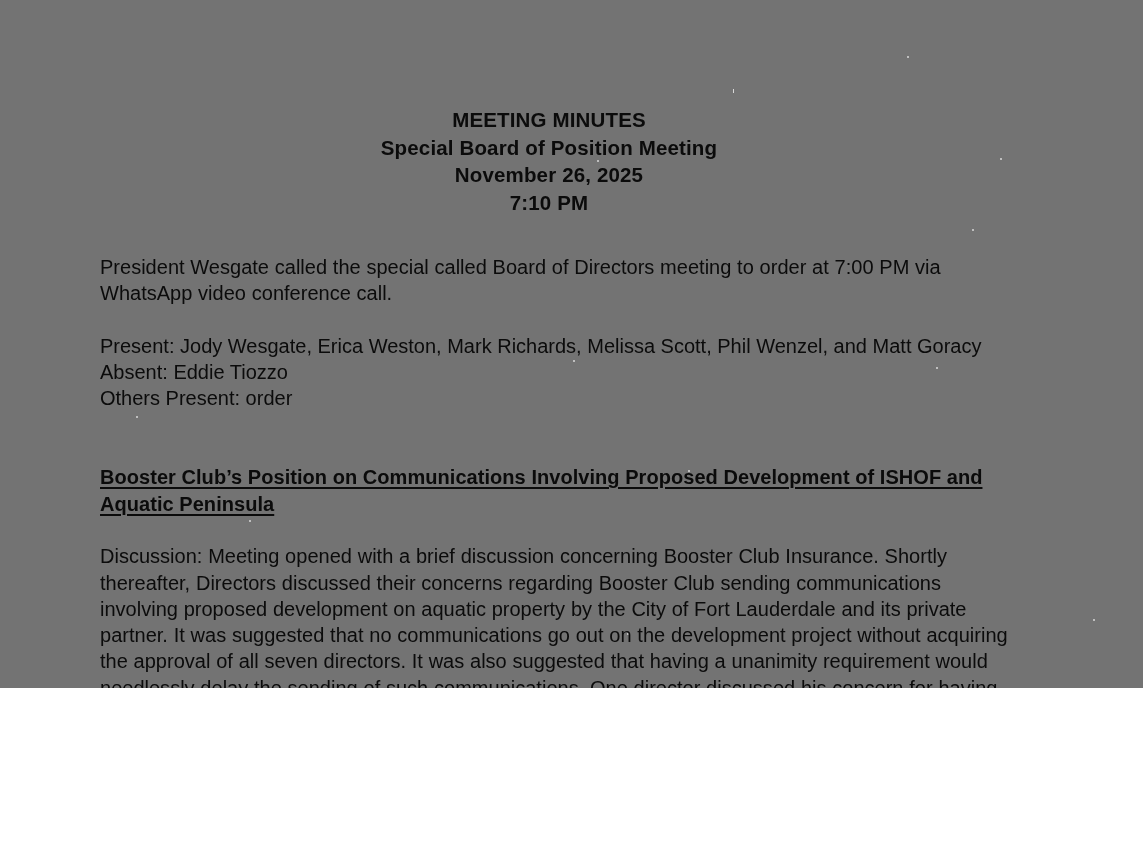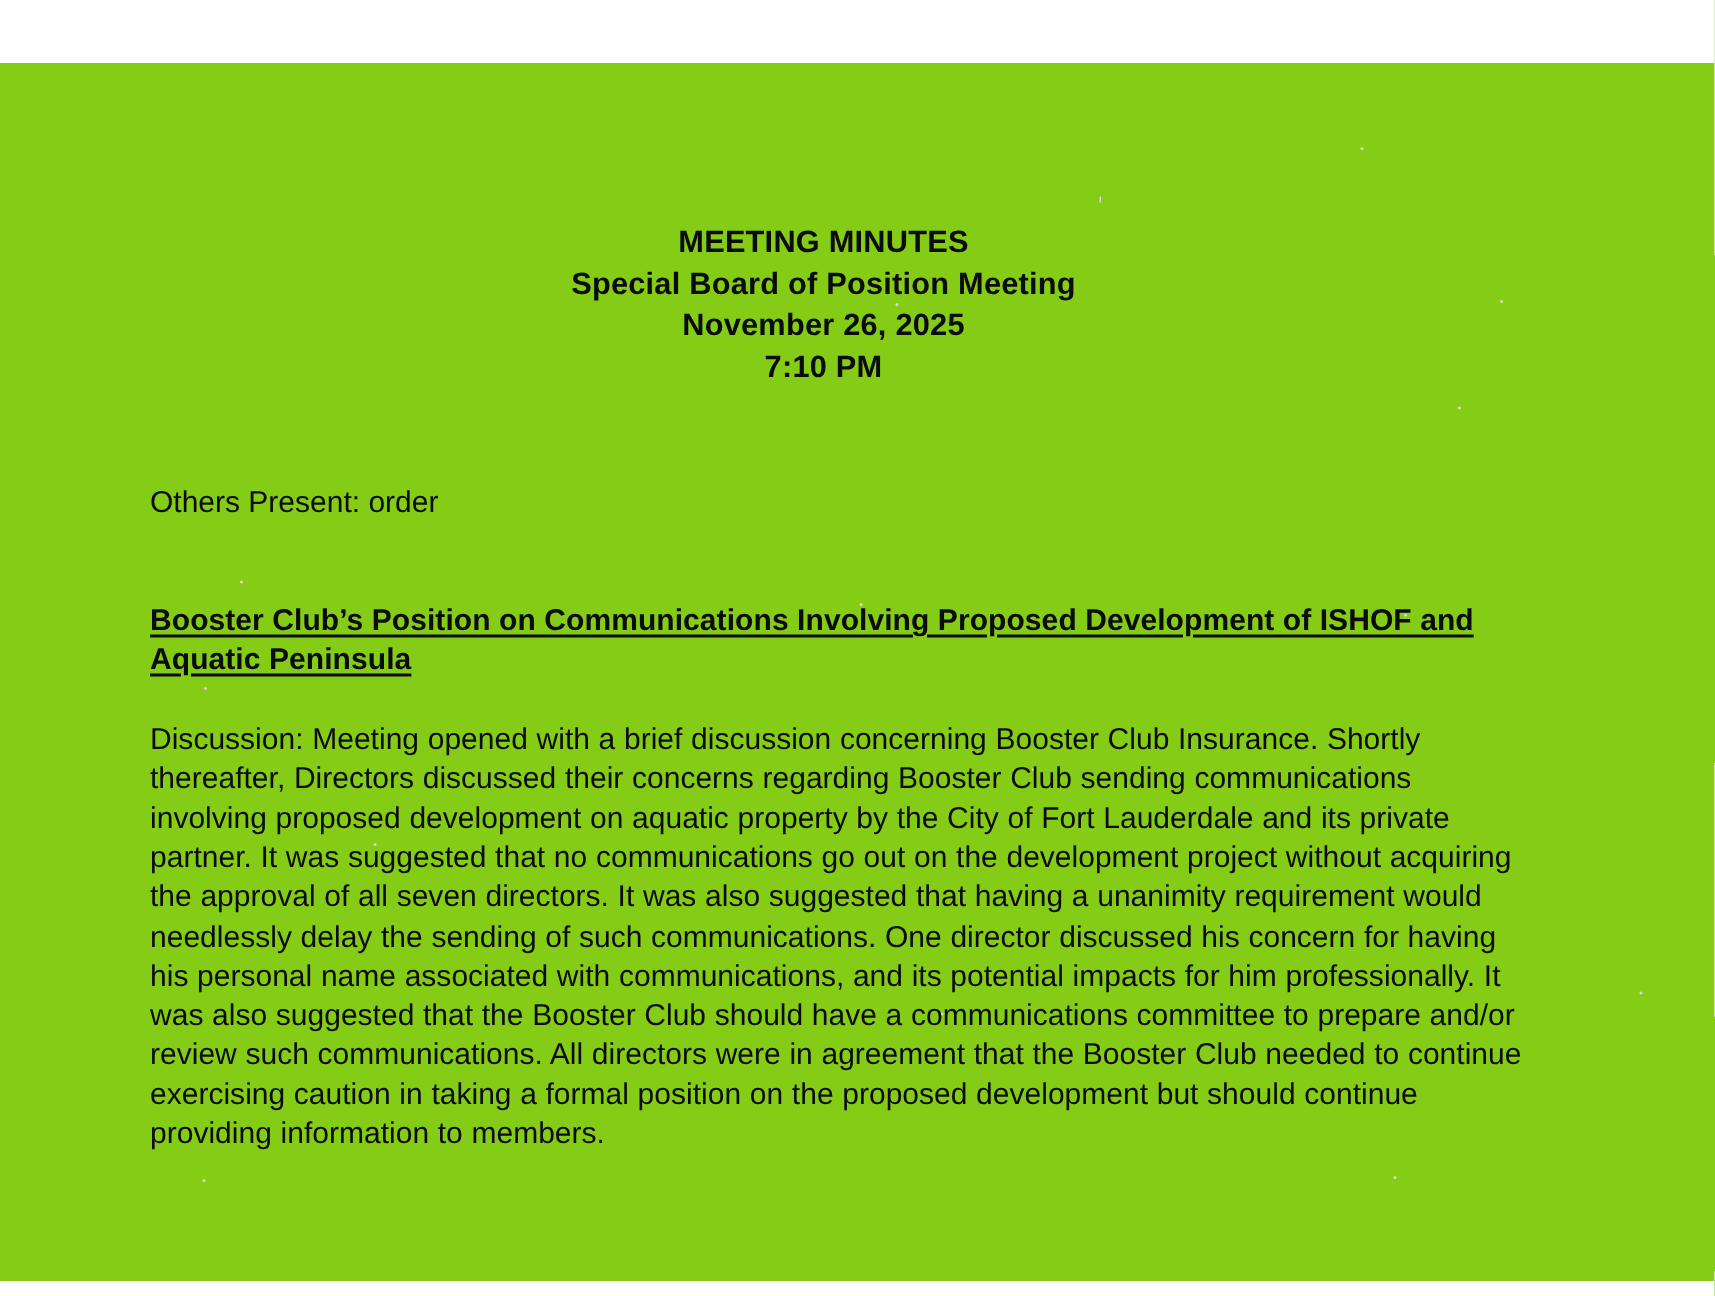--- a/index.html
+++ b/index.html
@@ -5,26 +5,25 @@
 <style>
   html, body {
     margin: 0;
     padding: 0;
     background: #ffffff;
   }
 
   .page {
     position: relative;
     width: 1143px;
-    height: 812px;
-    background: #84cc16;
+    height: 688px;
+    background: #737373;
     overflow: hidden;
     font-family: "Liberation Sans", sans-serif;
     color: #0b0b0b;
-    margin-top: 42px;
     -webkit-font-smoothing: antialiased;
   }
 
   
   .speckle {
     position: absolute;
     width: 2px;
     height: 2px;
     background: #d8d8d8;
     border-radius: 50%;
@@ -109,24 +108,27 @@
 
     <div class="title-block">
       <div class="title-line">MEETING MINUTES</div>
       <div class="title-line">Special Board of Position Meeting</div>
       <div class="title-line">November 26, 2025</div>
       <div class="title-line">7:10 PM</div>
     </div>
 
     <div class="gap-intro"></div>
 
+    <p class="para" style="margin:0;">President Wesgate called the special called Board of Directors meeting to order at 7:00 PM via WhatsApp video conference call.</p>
 
     <div class="spacer-line"></div>
 
     <div>
+      <div class="roster-line">Present: Jody Wesgate, Erica Weston, Mark Richards, Melissa Scott, Phil Wenzel, and Matt Goracy</div>
+      <div class="roster-line">Absent: Eddie Tiozzo</div>
       <div class="roster-line">Others Present: order</div>
     </div>
 
     <div class="spacer-line"></div>
     <div class="spacer-line"></div>
 
     <div class="section-heading"><span class="u">Booster Club’s Position on Communications Involving Proposed Development of ISHOF and Aquatic Peninsula</span></div>
 
     <div class="spacer-line"></div>
 

